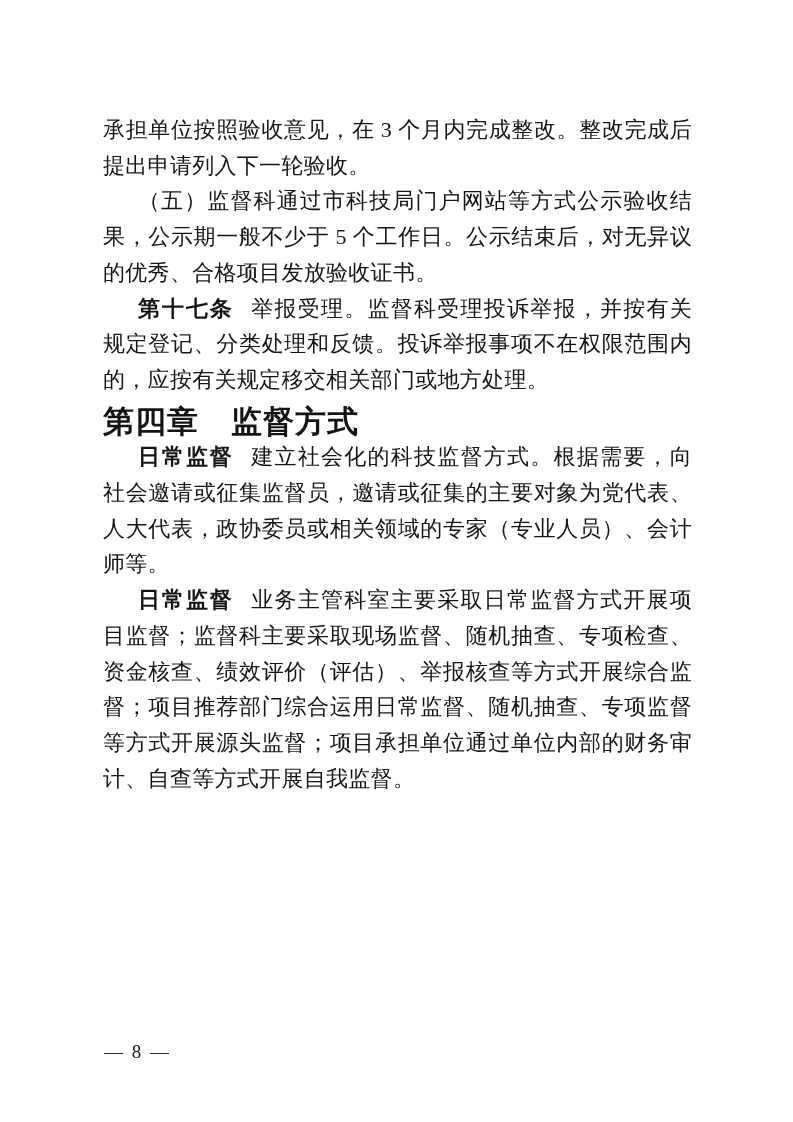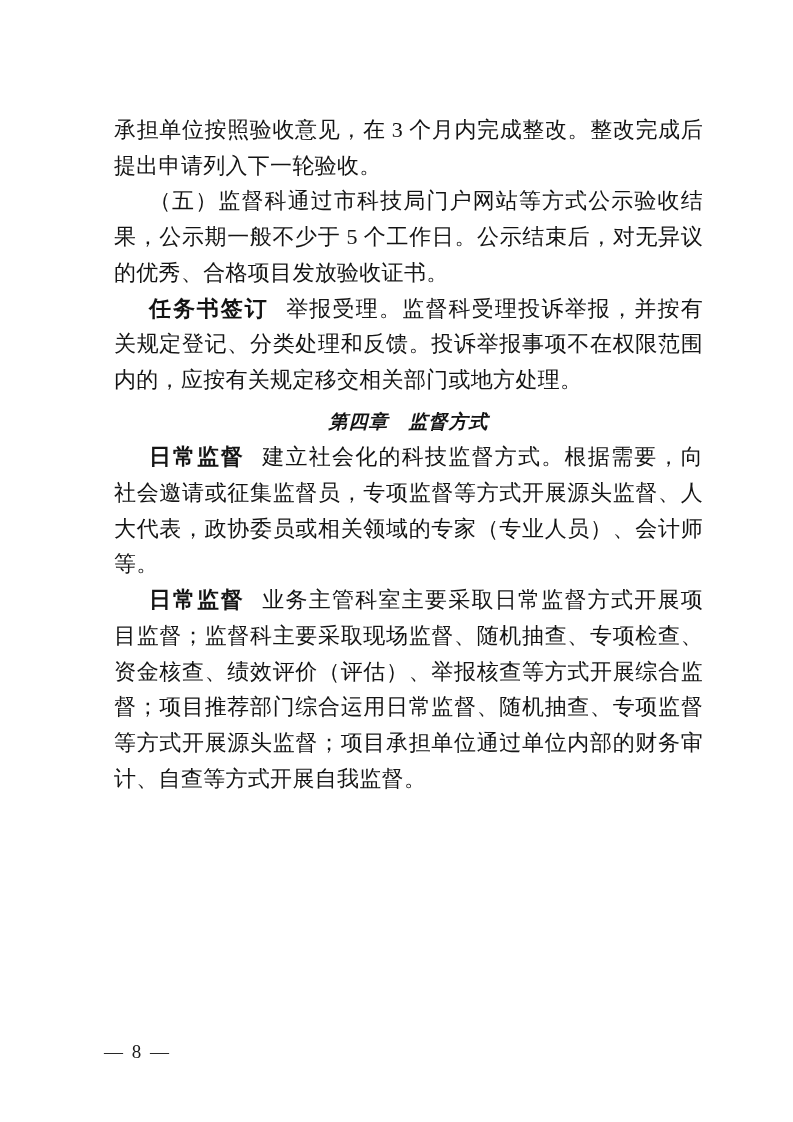--- a/index.html
+++ b/index.html
@@ -11,21 +11,21 @@
     position: relative;
     width: 793px;
     height: 1122px;
     background: #ffffff;
     overflow: hidden;
     font-family: "Liberation Serif", "DejaVu Serif", serif;
     color: #141414;
   }
   .content {
     position: absolute;
-    left: 114px;
+    left: 103px;
     top: 112px;
     width: 589px;
   }
   .para {
     margin: 0;
     font-size: 22px;
     line-height: 35.7px;
     text-align: justify;
     letter-spacing: 0.3px;
   }
@@ -33,45 +33,44 @@
     text-indent: 35px;
   }
   .lead {
     font-weight: 700;
     font-family: "Liberation Sans", "DejaVu Sans", sans-serif;
     letter-spacing: 1px;
     margin-right: 0.8em;
   }
   .chapter-heading {
     margin: 6px 0 0 0;
-    font-size: 19px;
+    font-size: 31px;
     line-height: 35.7px;
     font-weight: 700;
     font-family: "Liberation Sans", "DejaVu Sans", sans-serif;
-    text-align: center;
+    text-align: left;
     letter-spacing: 1px;
-    font-style: italic;
   }
   .footer {
     position: absolute;
     left: 104px;
     top: 1040px;
     font-size: 19px;
     line-height: 24px;
     letter-spacing: 2px;
     color: #1a1a1a;
     font-family: "Liberation Serif", "DejaVu Serif", serif;
   }
 </style>
 </head>
 <body>
 
 <div class="page">
   <div class="content">
       <p class="para"><span>承担单位按照验收意见，在 3 个月内完成整改。整改完成后提出申请列入下一轮验收。</span></p>
       <p class="para indent"><span>（五）监督科通过市科技局门户网站等方式公示验收结果，公示期一般不少于 5 个工作日。公示结束后，对无异议的优秀、合格项目发放验收证书。</span></p>
-      <p class="para indent"><span class="lead">任务书签订</span><span>举报受理。监督科受理投诉举报，并按有关规定登记、分类处理和反馈。投诉举报事项不在权限范围内的，应按有关规定移交相关部门或地方处理。</span></p>
+      <p class="para indent"><span class="lead">第十七条</span><span>举报受理。监督科受理投诉举报，并按有关规定登记、分类处理和反馈。投诉举报事项不在权限范围内的，应按有关规定移交相关部门或地方处理。</span></p>
       <p class="chapter-heading">第四章　监督方式</p>
-      <p class="para indent"><span class="lead">日常监督</span><span>建立社会化的科技监督方式。根据需要，向社会邀请或征集监督员，专项监督等方式开展源头监督、人大代表，政协委员或相关领域的专家（专业人员）、会计师等。</span></p>
+      <p class="para indent"><span class="lead">日常监督</span><span>建立社会化的科技监督方式。根据需要，向社会邀请或征集监督员，邀请或征集的主要对象为党代表、人大代表，政协委员或相关领域的专家（专业人员）、会计师等。</span></p>
       <p class="para indent"><span class="lead">日常监督</span><span>业务主管科室主要采取日常监督方式开展项目监督；监督科主要采取现场监督、随机抽查、专项检查、资金核查、绩效评价（评估）、举报核查等方式开展综合监督；项目推荐部门综合运用日常监督、随机抽查、专项监督等方式开展源头监督；项目承担单位通过单位内部的财务审计、自查等方式开展自我监督。</span></p>
     </div>
   <div class="footer">— 8 —</div>
 </div>
 
 </body></html>

